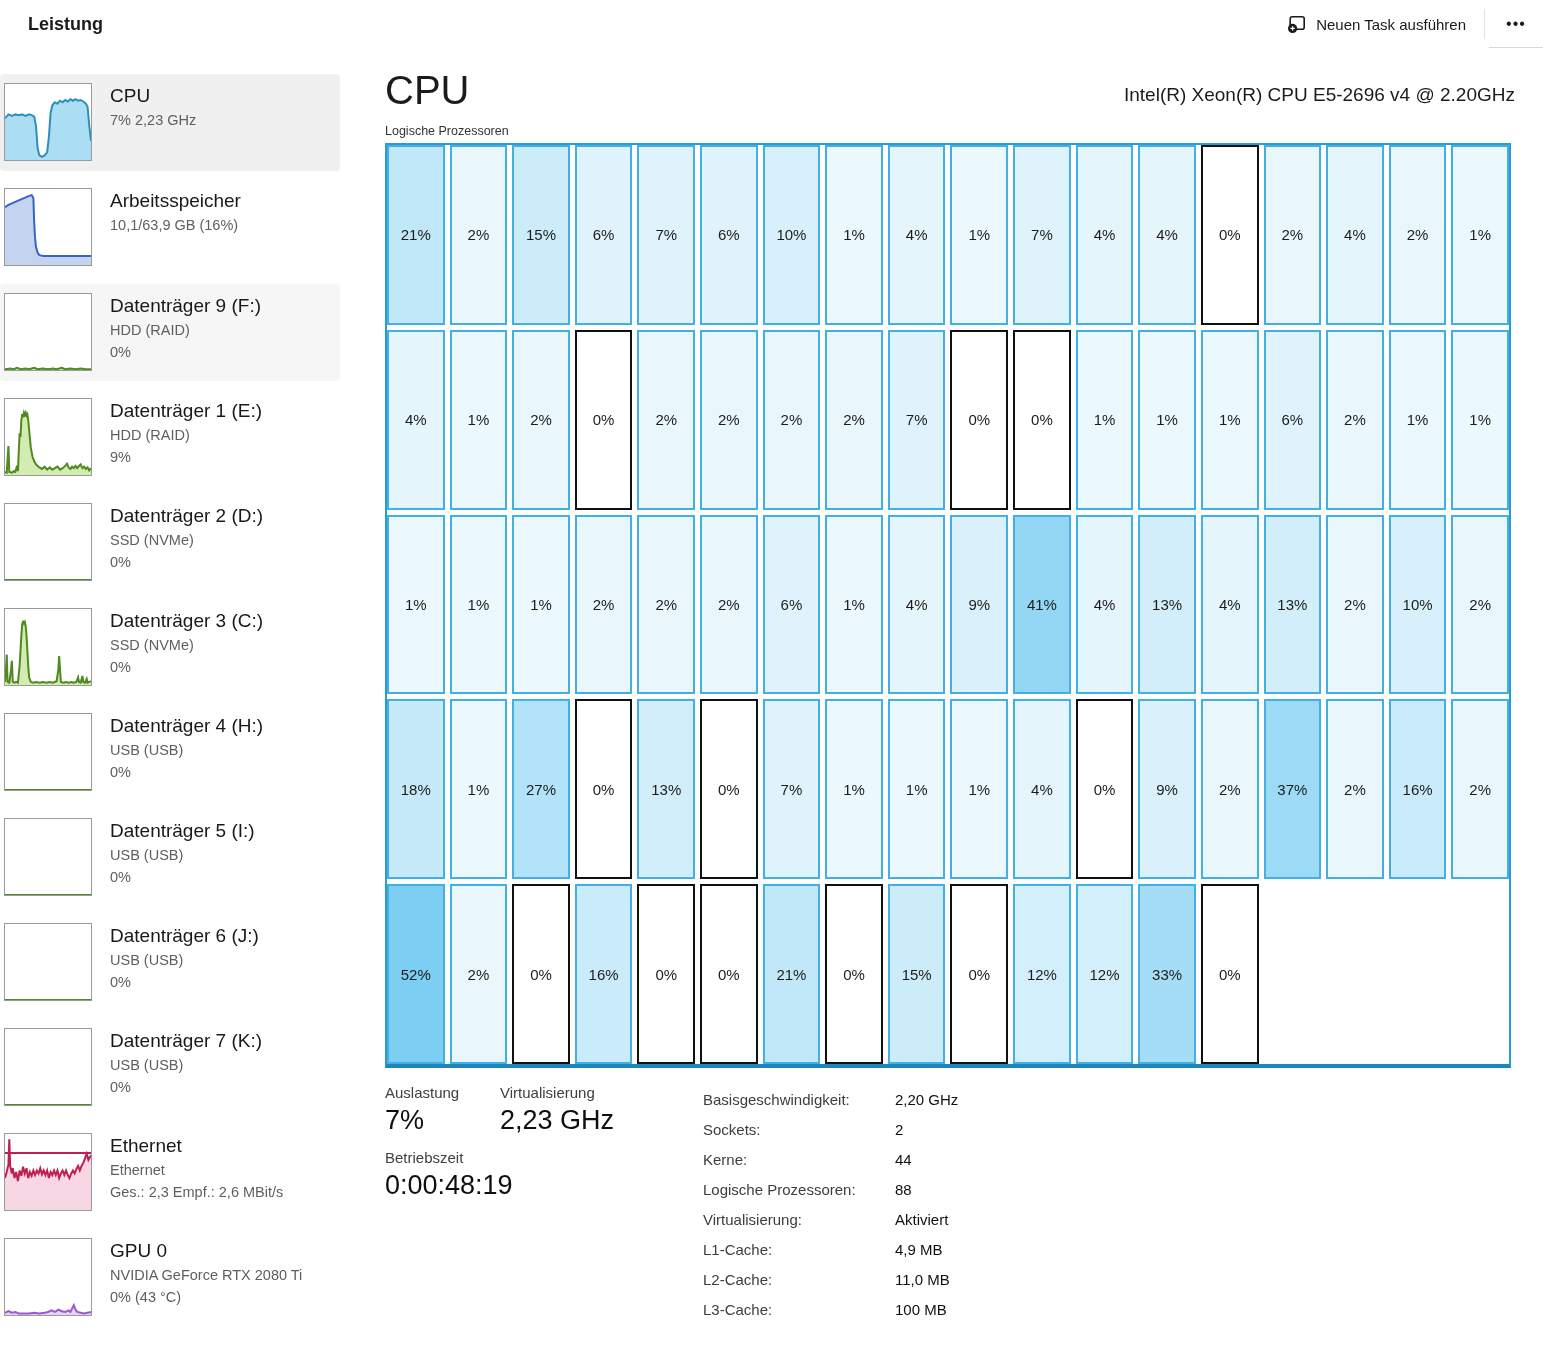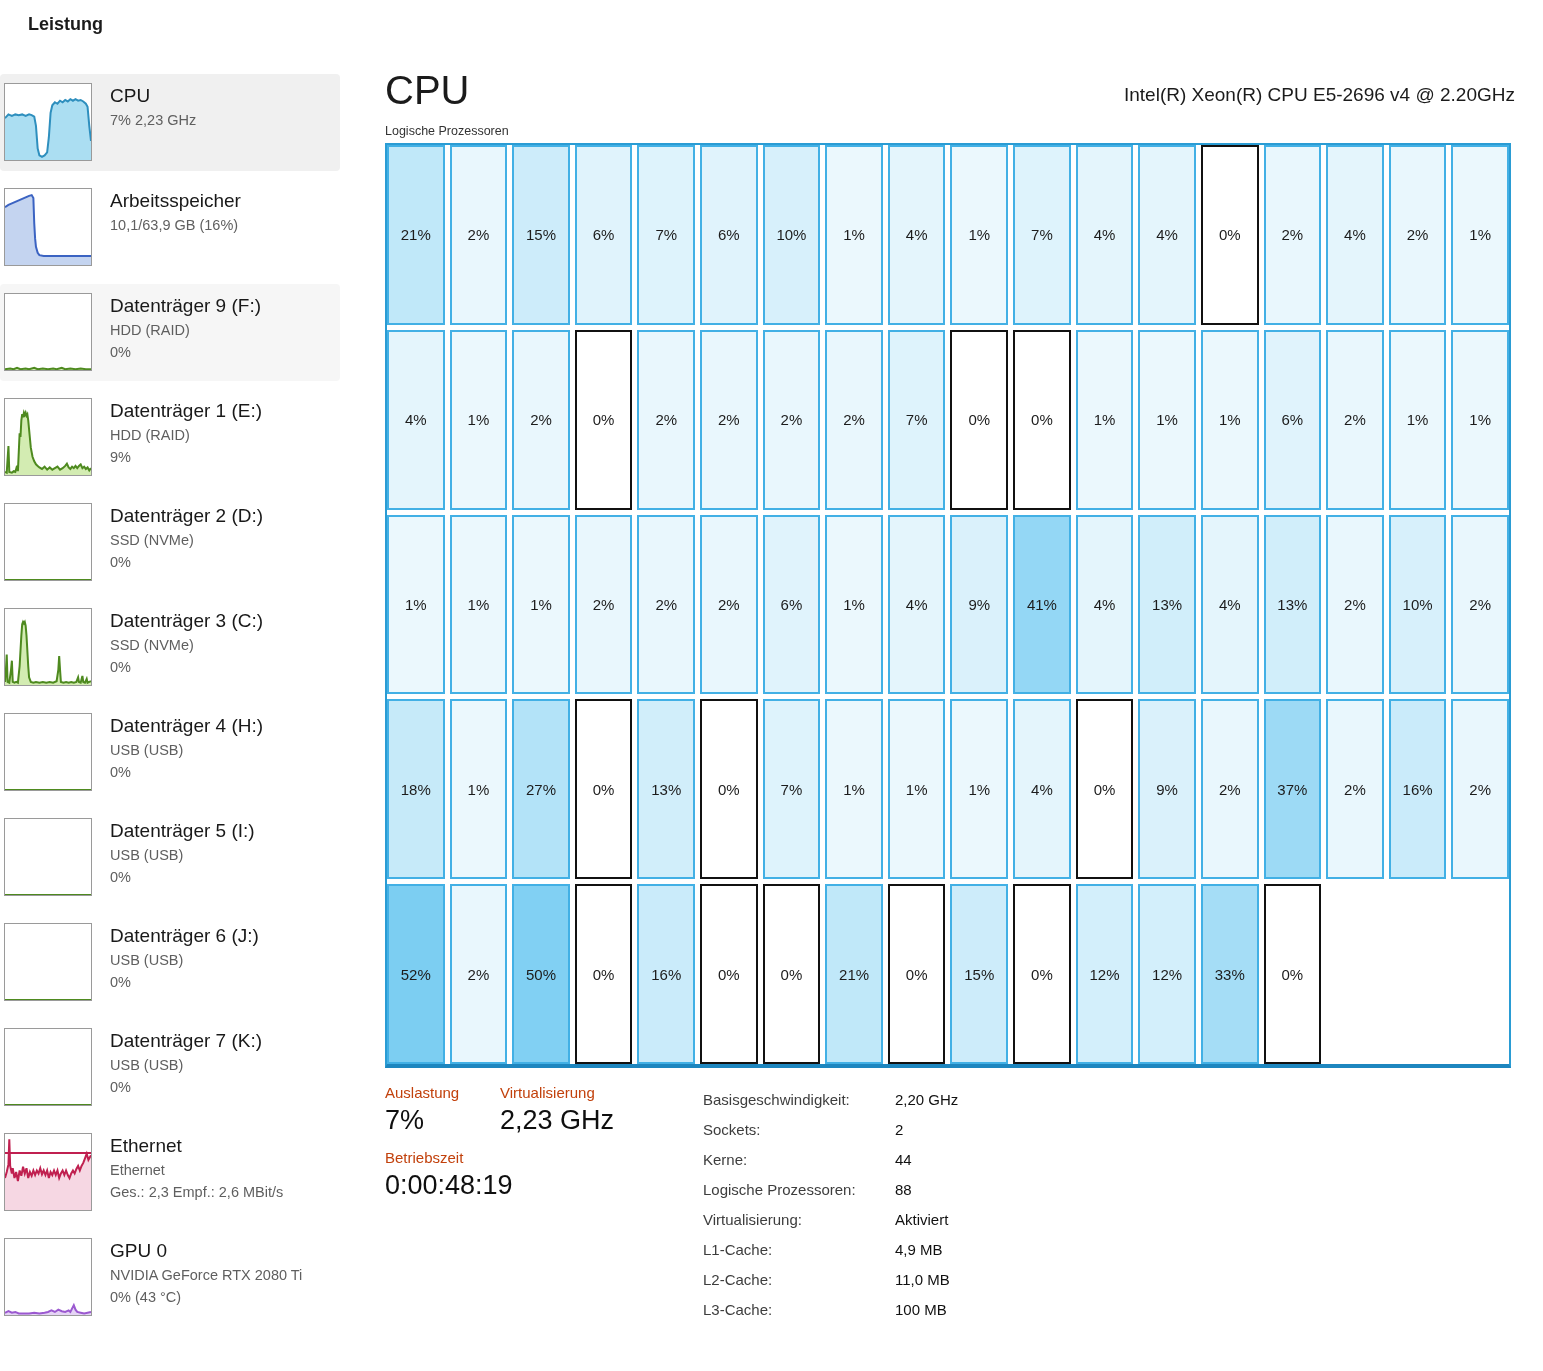--- a/index.html
+++ b/index.html
@@ -45,34 +45,48 @@
     border:2px solid #2a9cd4; border-bottom:4px solid #1d86bf; background:#fff; }
   .core-cell { border:2px solid #42b0e5; display:flex; align-items:center; justify-content:center;
     font-size:15px; color:#1c1c1c; }
   .core-cell.parked { border:2px solid #111; background:#fff !important; }
 
   
   .stats { display:flex; margin-top:16px; }
   .stats-left { width:318px; flex:0 0 318px; }
   .stat-row { display:flex; margin-bottom:13px; }
   .stat { margin-right:0; }
-  .stat-label { font-size:15px; color:#c2410c; margin-bottom:4px; }
+  .stat-label { font-size:15px; color:#404040; margin-bottom:4px; }
   .stat-value { font-size:27px; font-weight:400; color:#0f0f0f; }
   .w115 { width:115px; } .w98 { width:98px; } .w100 { width:100px; }
 
   .stats-right { padding-top:1px; }
   .detail-row { display:flex; font-size:15px; line-height:30px; }
   .detail-label { width:192px; color:#3d3d3d; }
   .detail-value { color:#111; }
 </style>
 </head>
 <body>
 
 <div class="topbar">
   <div class="topbar-title">Leistung</div>
+  <div class="topbar-right">
+    <div class="newtask-btn">
+      <span style="display:flex;">
+        <svg width="19" height="19" viewBox="0 0 19 19">
+          <rect x="3.2" y="1.8" width="14" height="12.5" rx="2" fill="none" stroke="#1b1b1b" stroke-width="1.6"></rect>
+          <circle cx="5.6" cy="13.4" r="4.6" fill="#1b1b1b"></circle>
+          <path d="M5.6 11.2v4.4M3.4 13.4h4.4" stroke="#fff" stroke-width="1.3"></path>
+        </svg>
+      </span>
+      <span>Neuen Task ausführen</span>
+    </div>
+    <div class="tb-divider"></div>
+    <div class="more-btn">•••</div>
+  </div>
 </div>
 
 <div class="layout">
   <div class="sidebar">
       <div class="sb-item selected">
         <div class="thumb">
           <svg viewBox="0 0 100 100" preserveAspectRatio="none">
             <polygon points="0,100 0,45 4,40 8,42 12,40 16,41 20,40 24,42 28,40 31,41 34,43 36,55 38,85 40,94 43,96 46,94 49,90 51,70 53,38 55,28 58,24 61,26 64,22 67,24 70,21 73,23 76,20 79,22 82,20 85,22 88,21 91,23 94,26 96,30 98,55 100,75 100,100" fill="#abdef2"></polygon>
             <polyline points="0,45 4,40 8,42 12,40 16,41 20,40 24,42 28,40 31,41 34,43 36,55 38,85 40,94 43,96 46,94 49,90 51,70 53,38 55,28 58,24 61,26 64,22 67,24 70,21 73,23 76,20 79,22 82,20 85,22 88,21 91,23 94,26 96,30 98,55 100,75" fill="none" stroke="#2e8fbe" stroke-width="2" vector-effect="non-scaling-stroke"></polyline>
           </svg>
@@ -301,21 +315,20 @@
         <div class="core-cell" style="background: rgba(0, 160, 230, 0.106);">4%</div>
         <div class="core-cell parked">0%</div>
         <div class="core-cell" style="background: rgba(0, 160, 230, 0.145);">9%</div>
         <div class="core-cell" style="background: rgba(0, 160, 230, 0.086);">2%</div>
         <div class="core-cell" style="background: rgba(0, 160, 230, 0.384);">37%</div>
         <div class="core-cell" style="background: rgba(0, 160, 230, 0.086);">2%</div>
         <div class="core-cell" style="background: rgba(0, 160, 230, 0.208);">16%</div>
         <div class="core-cell" style="background: rgba(0, 160, 230, 0.086);">2%</div>
         <div class="core-cell" style="background: rgba(0, 160, 230, 0.514);">52%</div>
         <div class="core-cell" style="background: rgba(0, 160, 230, 0.086);">2%</div>
-        <div class="core-cell" style="background: rgba(0, 160, 230, 0.494);">50%</div>
         <div class="core-cell parked">0%</div>
         <div class="core-cell" style="background: rgba(0, 160, 230, 0.208);">16%</div>
         <div class="core-cell parked">0%</div>
         <div class="core-cell parked">0%</div>
         <div class="core-cell" style="background: rgba(0, 160, 230, 0.247);">21%</div>
         <div class="core-cell parked">0%</div>
         <div class="core-cell" style="background: rgba(0, 160, 230, 0.196);">15%</div>
         <div class="core-cell parked">0%</div>
         <div class="core-cell" style="background: rgba(0, 160, 230, 0.173);">12%</div>
         <div class="core-cell" style="background: rgba(0, 160, 230, 0.173);">12%</div>

